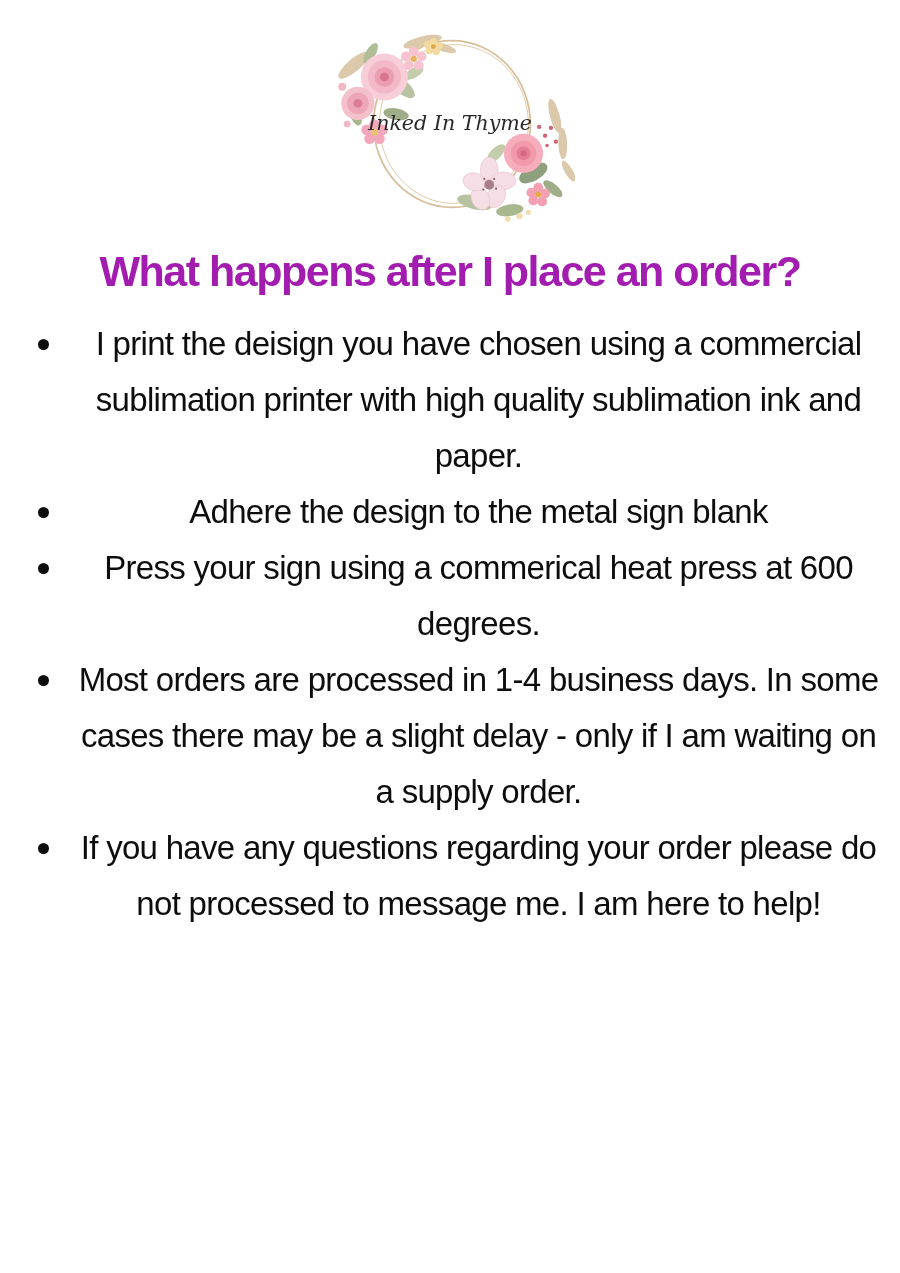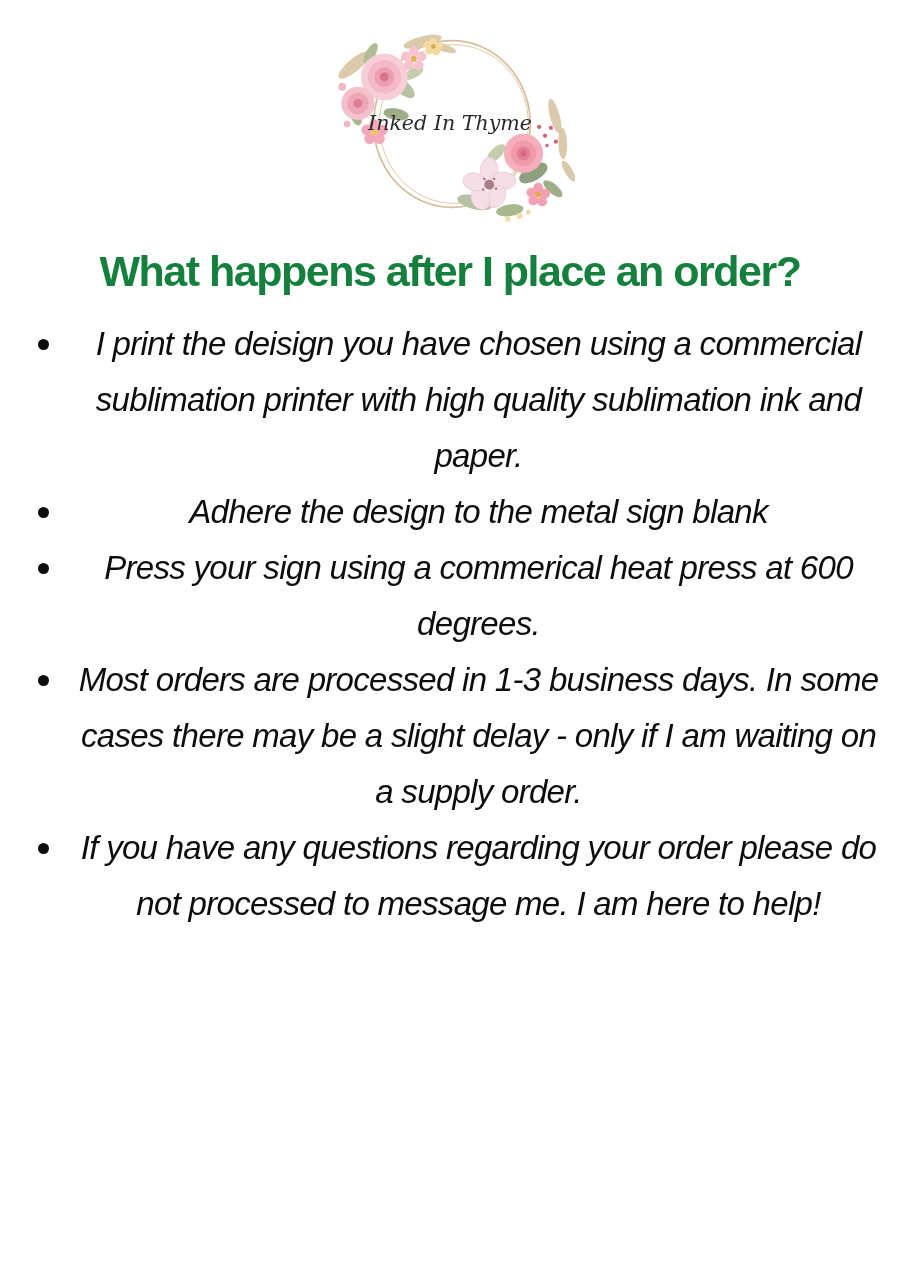--- a/index.html
+++ b/index.html
@@ -29,27 +29,26 @@
     font-style: italic;
   }
   
   .page-title {
     margin-top: 20px;
     text-align: center;
     font-size: 43px;
     line-height: 58px;
     font-weight: bold;
     letter-spacing: -1.5px;
-    color: #15803d;
+    color: #a21caf;
   }
   
   .faq-list {
     list-style: none;
     margin: 16px 11px 0 26px;
-    font-style: italic;
   }
   .faq-item {
     position: relative;
     padding-left: 42px;
   }
   .faq-item .bullet {
     position: absolute;
     left: 12px;
     top: 23px;
     width: 11px;
@@ -196,21 +195,21 @@
     <li class="faq-item">
       <span class="bullet"></span>
       <span class="faq-text">Adhere the design to the metal sign blank</span>
     </li>
     <li class="faq-item">
       <span class="bullet"></span>
       <span class="faq-text">Press your sign using a commerical heat press at 600 degrees.</span>
     </li>
     <li class="faq-item">
       <span class="bullet"></span>
-      <span class="faq-text">Most orders are processed in 1-3 business days. In some cases there may be a slight delay  - only if I am waiting on a supply order.</span>
+      <span class="faq-text">Most orders are processed in 1-4 business days. In some cases there may be a slight delay  - only if I am waiting on a supply order.</span>
     </li>
     <li class="faq-item">
       <span class="bullet"></span>
       <span class="faq-text">If you have any questions regarding your order please do not processed to message me. I am here to help!</span>
     </li>
   </ul>
 
 </div>
 
 </body></html>

